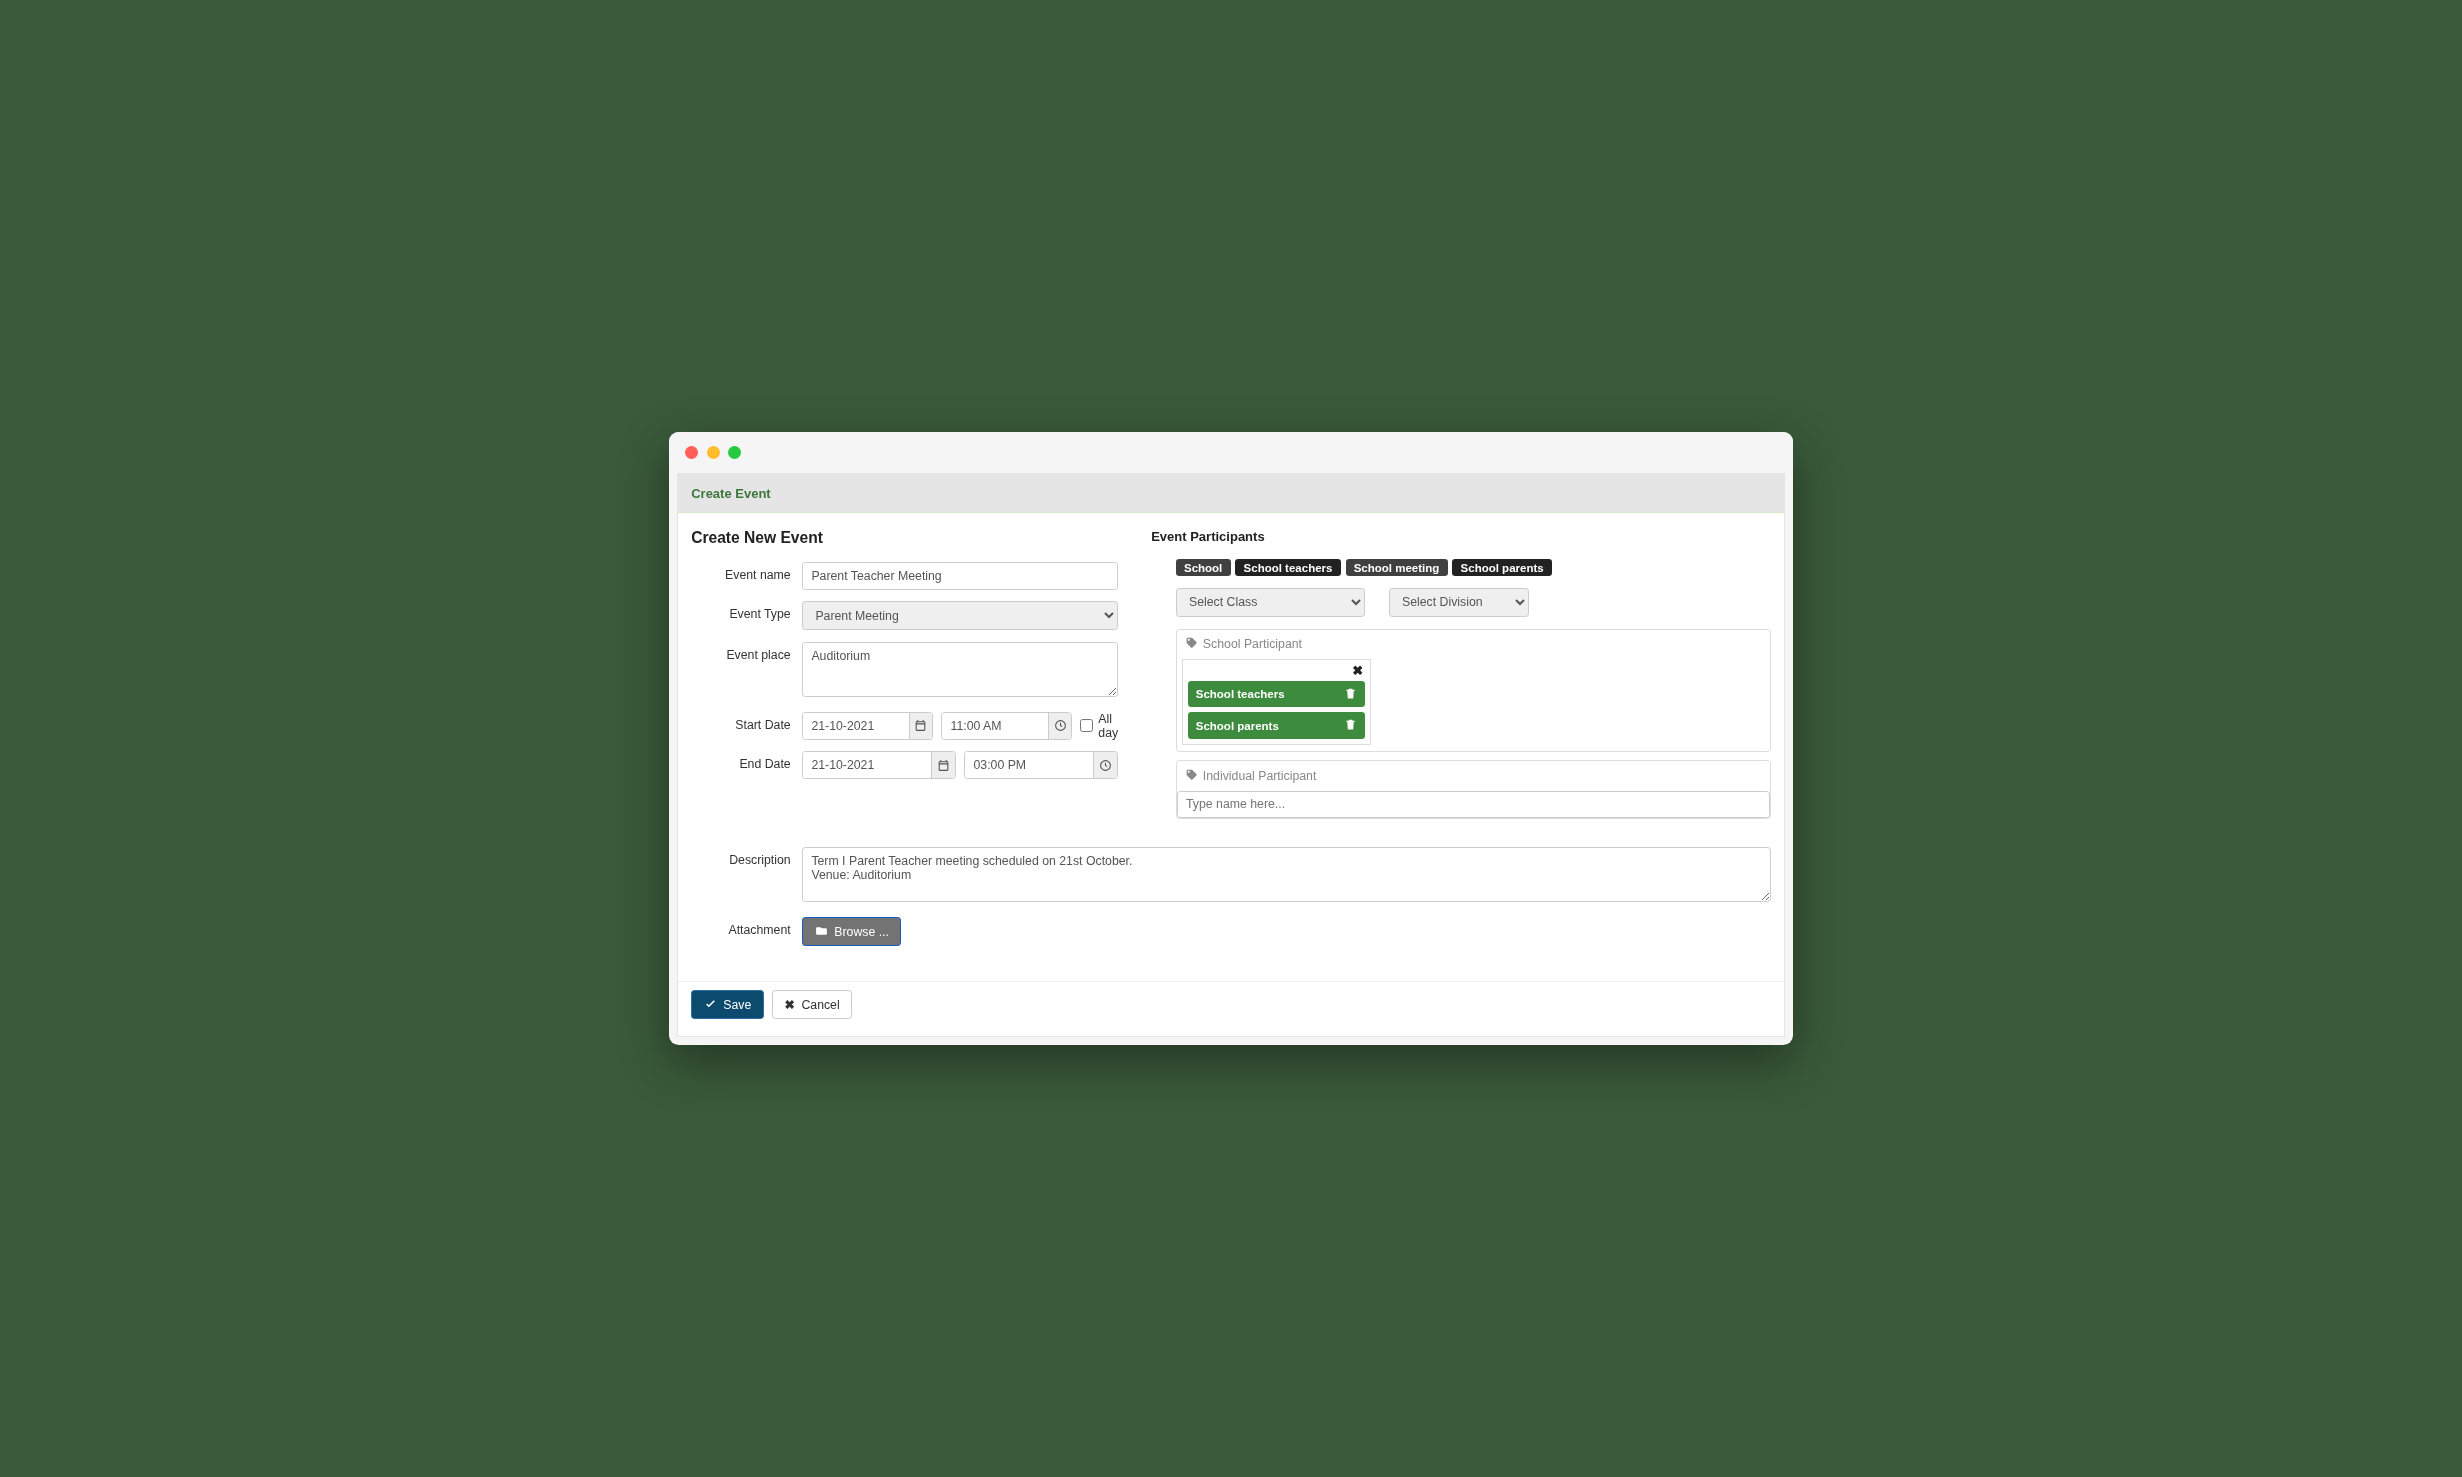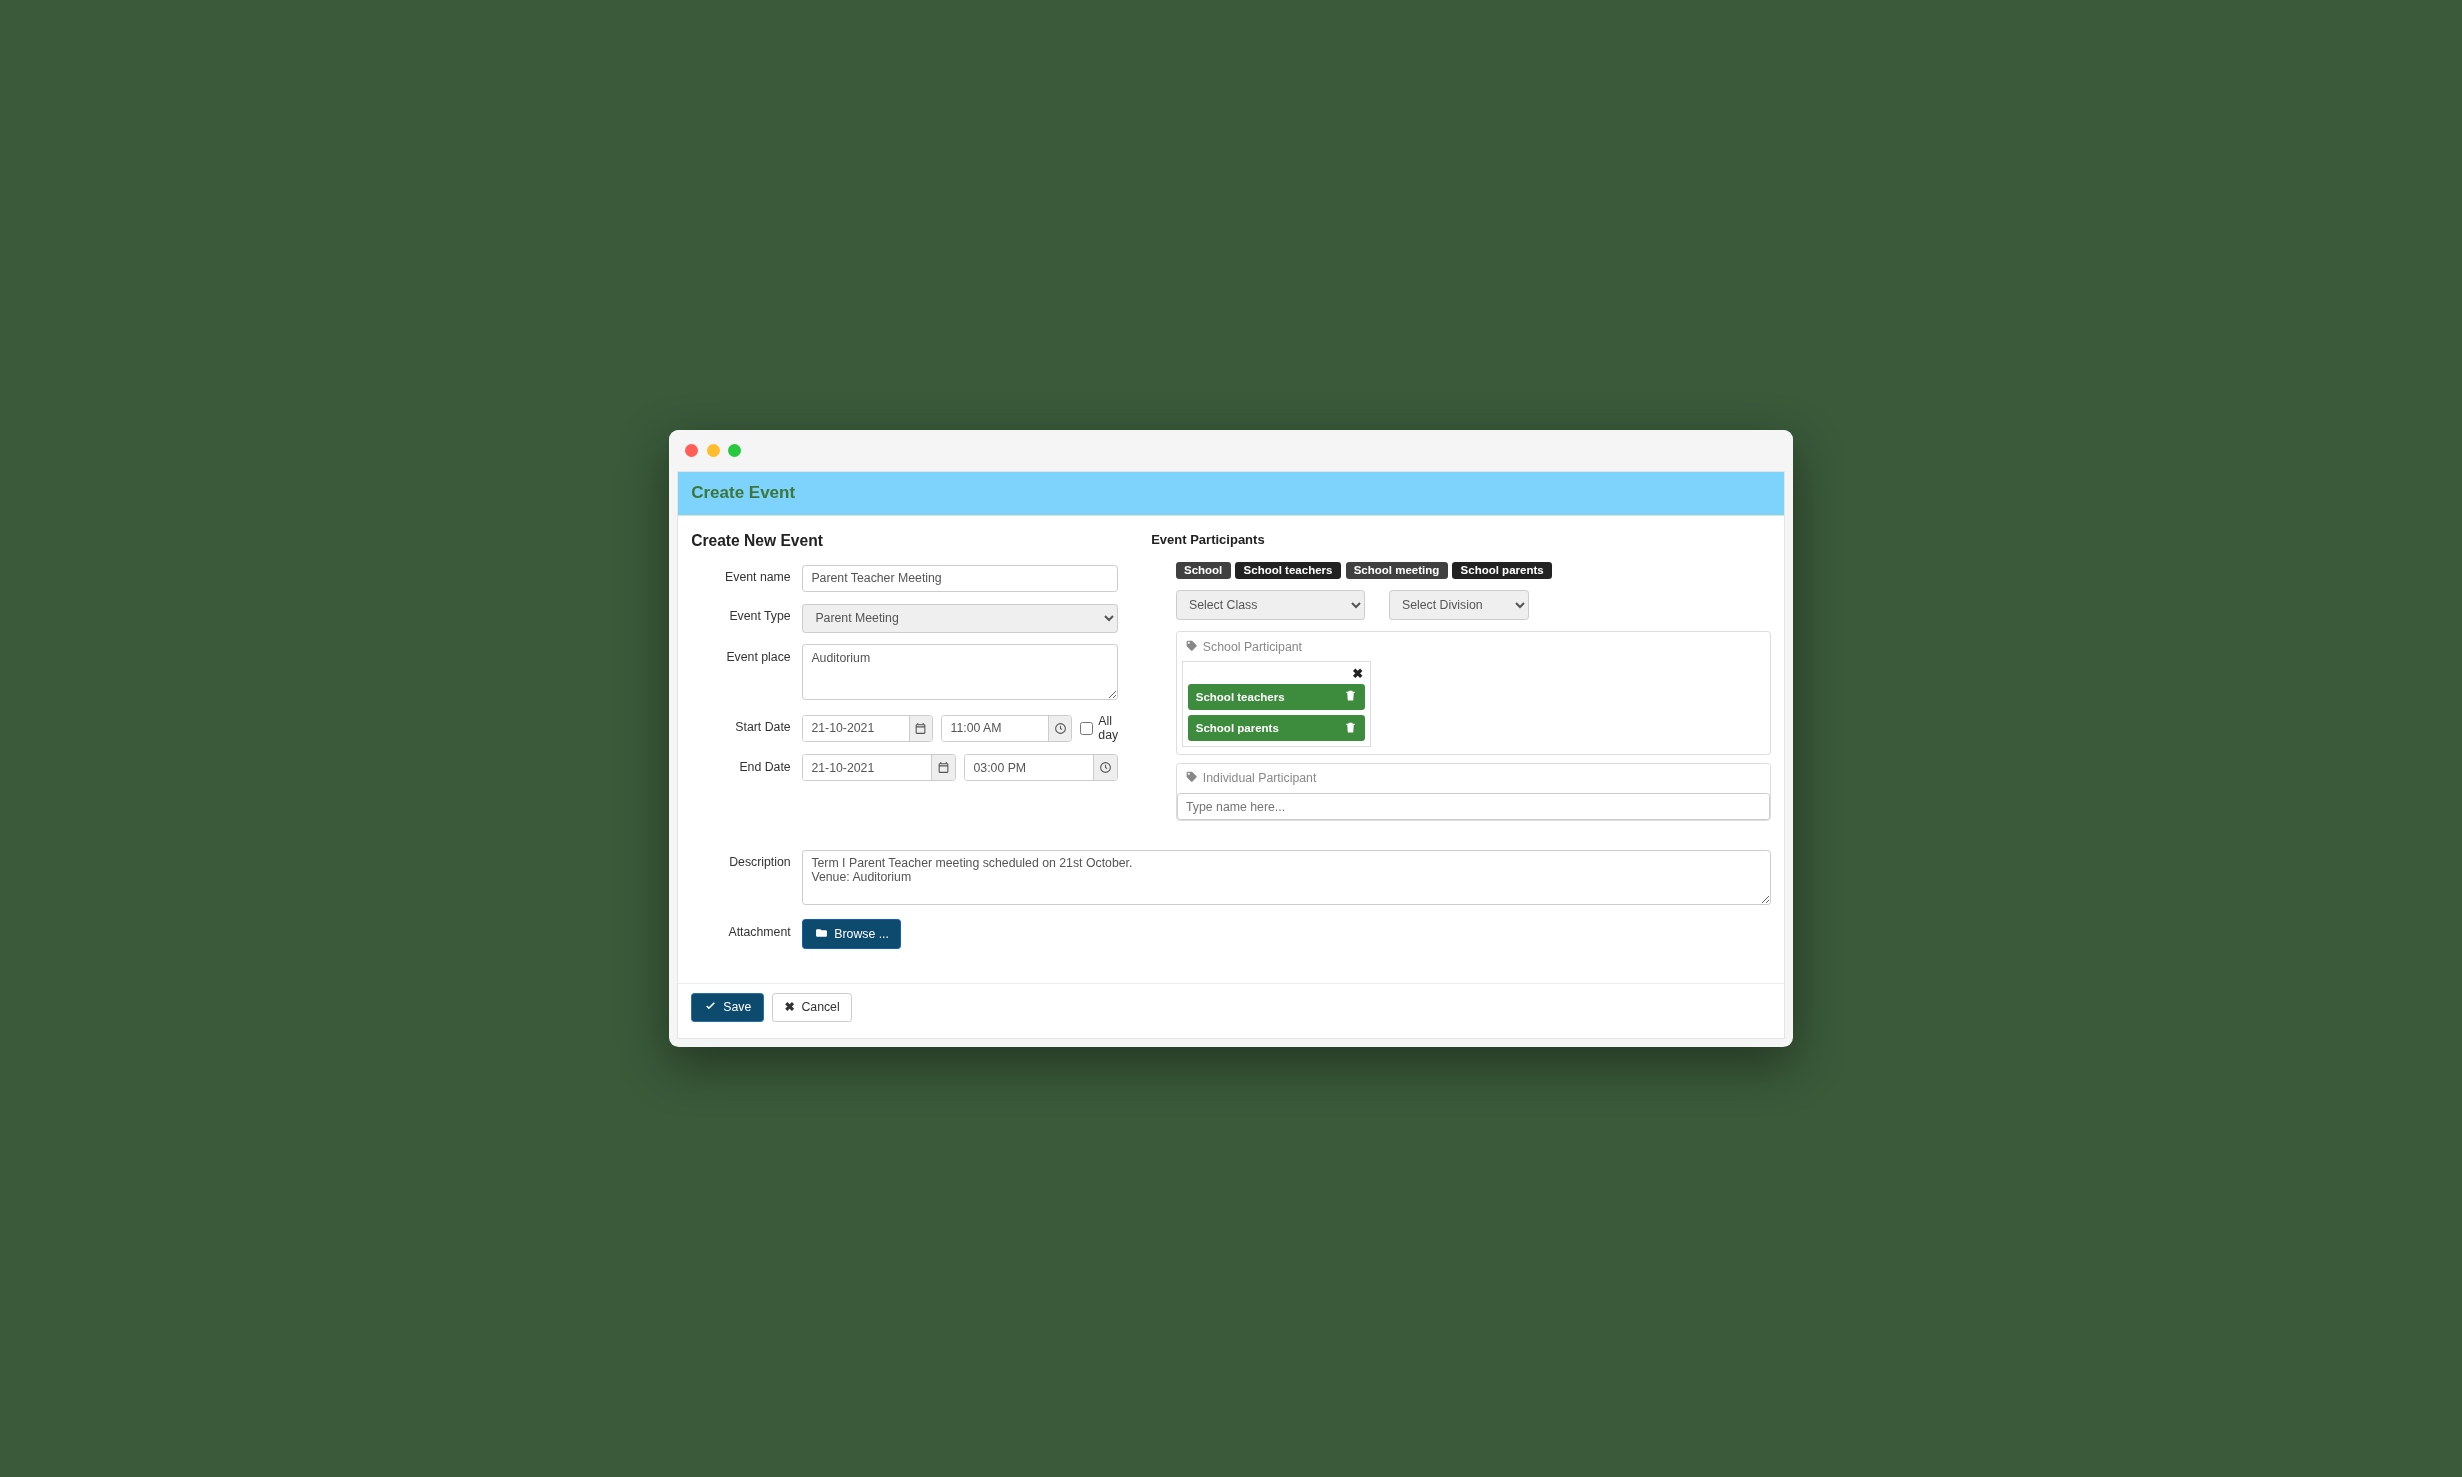--- a/index.html
+++ b/index.html
@@ -31,24 +31,24 @@
   .dot-red { background:#ff5f56; }
   .dot-yellow { background:#ffbd2e; }
   .dot-green { background:#27c93f; }
   .content {
     background: #fff;
     margin: 0 8.2px 8.2px 8.2px;
     border: 0.8px solid #e5e5e5;
     padding-bottom: 9.8px;
   }
   .panel-header {
-    background: #7dd3fc;
+    background: #e5e5e5;
     color: #3c763d;
     font-weight: 700;
-    font-size: 17px;
+    font-size: 13px;
     padding: 11.5px 13px;
     border-bottom: 0.8px solid #d6e9c6;
   }
   .body {
     padding: 16.4px 13px 6.6px 13px;
   }
   .cols {
     display: flex;
     gap: 33px;
   }
@@ -117,21 +117,21 @@
     gap: 6.6px;
     padding: 5.7px 11.5px;
     border-radius: 3.3px;
     font-size: 12.3px;
     border: 0.8px solid #ccc;
     cursor: pointer;
     background:#fff;
     color:#333;
   }
   .btn-primary { background:#0c4a6e; border-color:#2e6da4; color:#fff; }
-  .btn-browse { background:#0c4a6e; border-color:#125bbf; color:#fff; }
+  .btn-browse { background:#737373; border-color:#125bbf; color:#fff; }
   .tag-row { display:flex; gap:4.9px; margin-bottom:11.5px; flex-wrap:wrap; padding-left: 24.6px;}
   .tag {
     display:inline-block;
     padding:2.5px 8.2px;
     border-radius:3.3px;
     font-size:11.5px;
     font-weight:700;
     color:#fff;
     cursor:pointer;
   }

